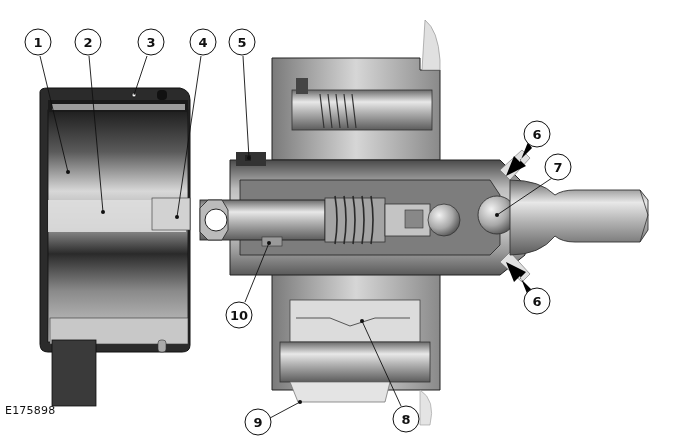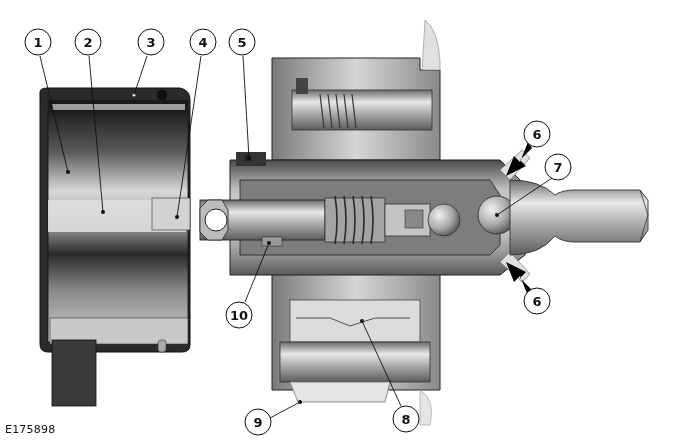--- a/index.html
+++ b/index.html
@@ -1,19 +1,19 @@
 <!DOCTYPE html>
 <html><head>
 <meta charset="utf-8">
 <style>
   html,body{margin:0;padding:0;background:#ffffff;}
   body{width:674px;height:443px;position:relative;overflow:hidden;font-family:"DejaVu Sans",sans-serif;}
   #diagram{position:absolute;left:0;top:0;width:674px;height:443px;}
   .callout-num{font-family:"DejaVu Sans",sans-serif;font-size:13px;font-weight:bold;fill:#111;}
-  .fig-id{position:absolute;left:5px;top:423px;font-family:"DejaVu Sans",sans-serif;font-size:11px;color:#111;letter-spacing:0.2px;}
+  .fig-id{position:absolute;left:5px;top:404px;font-family:"DejaVu Sans",sans-serif;font-size:11px;color:#111;letter-spacing:0.2px;}
 </style>
 </head>
 <body>
 
 <svg id="diagram" viewBox="0 0 674 443" xmlns="http://www.w3.org/2000/svg">
   <defs>
     <linearGradient id="gDrum" x1="0" y1="0" x2="0" y2="1">
       <stop offset="0" stop-color="#1e1e1e"></stop>
       <stop offset="0.18" stop-color="#5a5a5a"></stop>
       <stop offset="0.35" stop-color="#d8d8d8"></stop>

